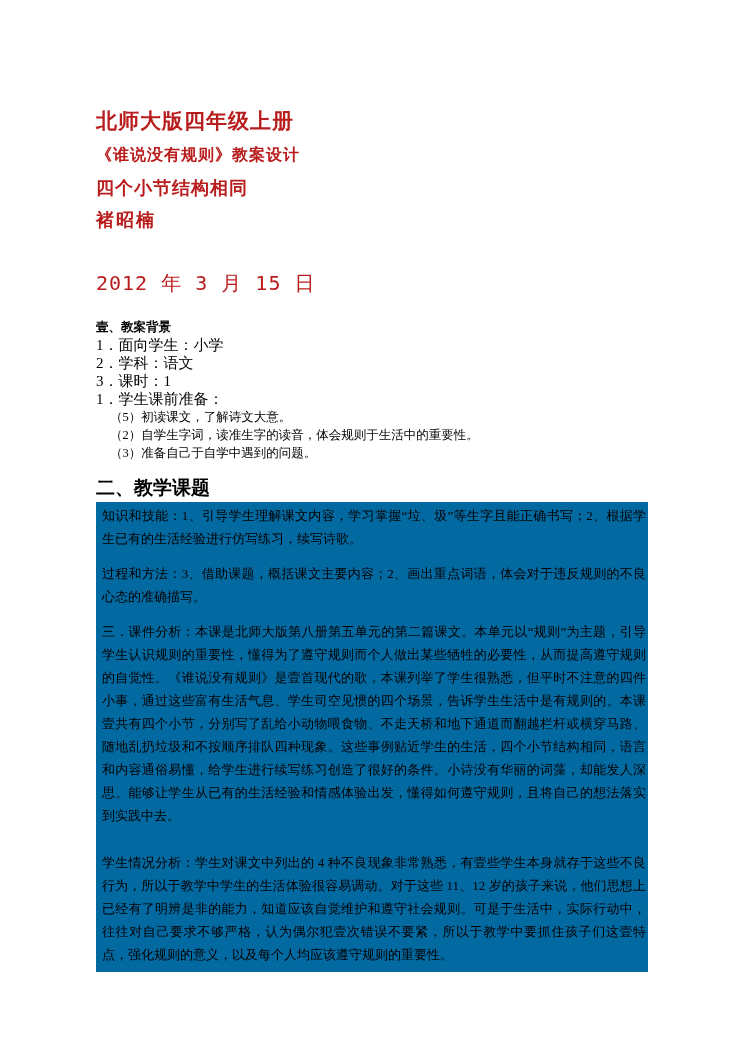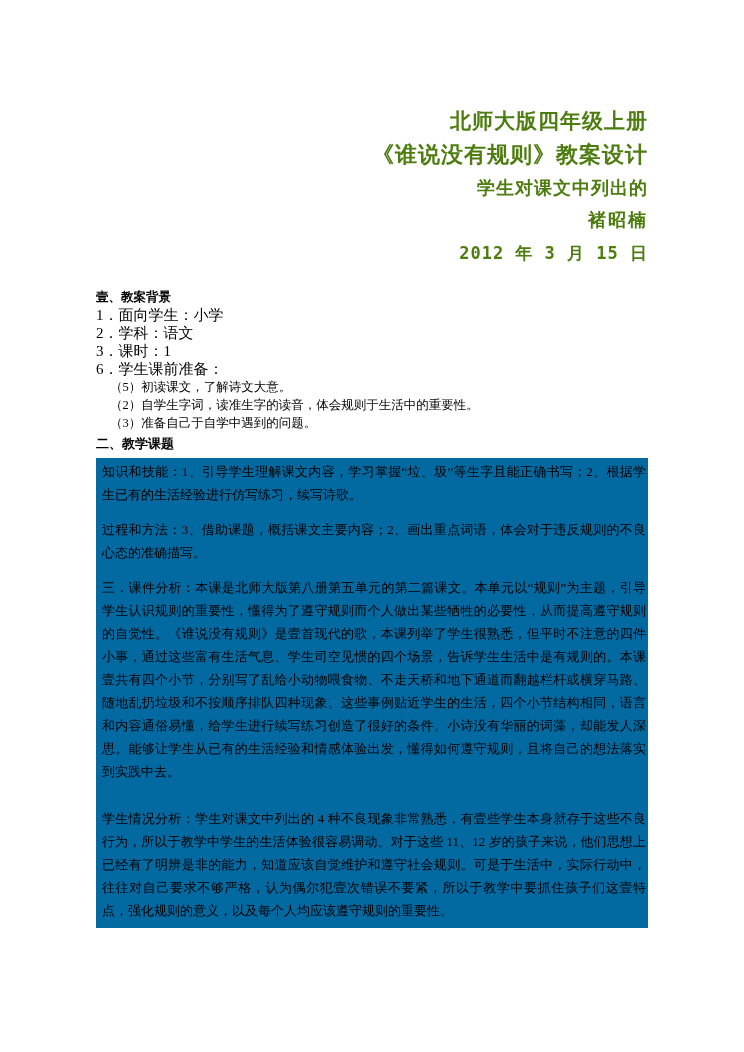--- a/index.html
+++ b/index.html
@@ -20,71 +20,72 @@
     box-sizing: border-box;
     overflow: hidden;
   }
   .content {
     position: absolute;
     left: 96px;
     top: 104px;
     width: 552px;
   }
   .title-block {
-    text-align: right;
+    text-align: left;
     font-weight: bold;
-    color: #4d7c0f;
+    color: #b91c1c;
   }
   .title1 {
     font-size: 21px;
     line-height: 34px;
     letter-spacing: 1px;
   }
   .title2 {
-    font-size: 22px;
+    font-size: 16px;
     line-height: 34px;
     letter-spacing: 1px;
   }
   .title3 {
     font-size: 18px;
     line-height: 32px;
     letter-spacing: 1px;
   }
   .title4 {
     font-size: 18px;
     line-height: 32px;
     letter-spacing: 2px;
   }
   .title5 {
-    font-size: 17px;
+    font-size: 20px;
     line-height: 34px;
     letter-spacing: 1px;
     font-family: "DejaVu Sans Mono", monospace;
-    font-weight: bold;
+    font-weight: normal;
+    margin-top: 30px;
   }
   .sec-head {
     font-size: 12.5px;
     font-weight: bold;
     line-height: 18px;
     margin-top: 18px;
   }
   .list-line {
     font-size: 15px;
     line-height: 18px;
   }
   .sub-line {
     font-size: 12.5px;
     line-height: 18px;
     padding-left: 14px;
   }
   .sec-head2 {
-    font-size: 13px;
+    font-size: 19px;
     font-weight: bold;
     line-height: 20px;
-    margin-top: 2px;
+    margin-top: 16px;
   }
   .body-block {
     background: #0369a1;
     padding: 2px 0 6px 0;
     margin-top: 4px;
   }
   .para {
     font-size: 13px;
     line-height: 23px;
     text-align: justify;
@@ -101,31 +102,31 @@
 </style>
 </head>
 <body>
 
 <div class="page">
   <div class="content">
 
     <div class="title-block">
       <div class="title1">北师大版四年级上册</div>
       <div class="title2">《谁说没有规则》教案设计</div>
-      <div class="title3">学生对课文中列出的</div>
+      <div class="title3">四个小节结构相同</div>
       <div class="title4">褚昭楠</div>
       <div class="title5">2012 年 3 月 15 日</div>
     </div>
 
     <div>
       <div class="sec-head">壹、教案背景</div>
       <div class="list-line">1．面向学生：小学</div>
       <div class="list-line">2．学科：语文</div>
       <div class="list-line">3．课时：1</div>
-      <div class="list-line">6．学生课前准备：</div>
+      <div class="list-line">1．学生课前准备：</div>
       <div class="sub-line">（5）初读课文，了解诗文大意。</div>
       <div class="sub-line">（2）自学生字词，读准生字的读音，体会规则于生活中的重要性。</div>
       <div class="sub-line">（3）准备自己于自学中遇到的问题。</div>
     </div>
 
     <div class="sec-head2">二、教学课题</div>
 
     <div class="body-block">
       <p class="para">知识和技能：1、引导学生理解课文内容，学习掌握“垃、圾”等生字且能正确书写；2、根据学生已有的生活经验进行仿写练习，续写诗歌。</p>
       <p class="para">过程和方法：3、借助课题，概括课文主要内容；2、画出重点词语，体会对于违反规则的不良心态的准确描写。</p>

